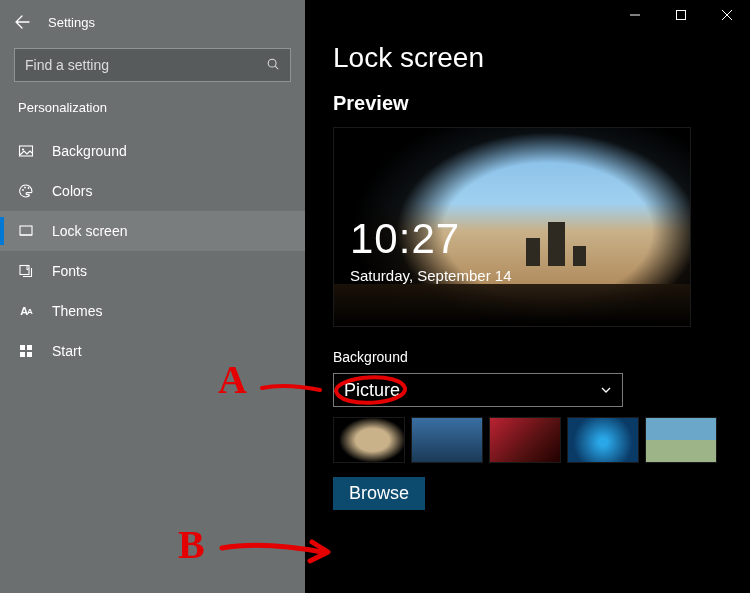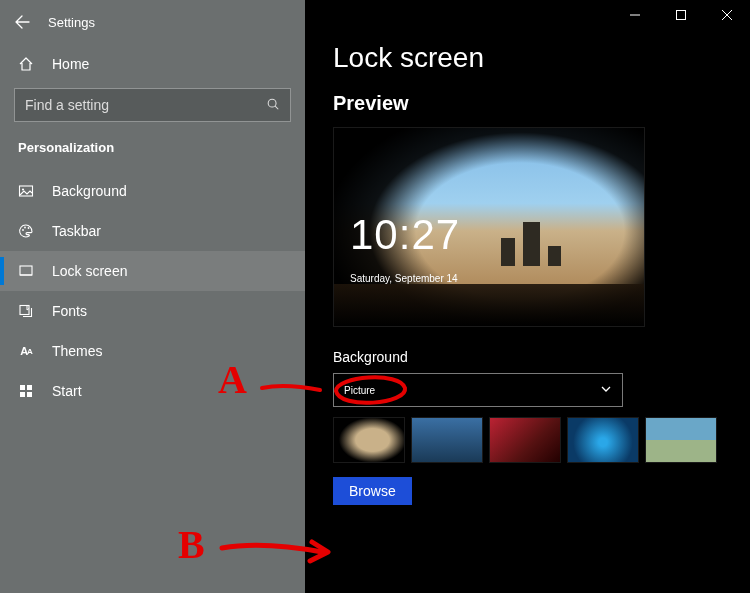--- a/index.html
+++ b/index.html
@@ -34,21 +34,21 @@
     padding: 0 10px 0 10px;
     color: #e6e6e6; font-size: 14px;
   }
   .search input {
     background: transparent; border: none; outline: none;
     color: #fde047; font-size: 14px; width: 90%;
   }
   .search input::placeholder { color: #dcdcdc; }
   .category {
     padding: 6px 18px 10px 18px;
-    font-size: 13px; font-weight: 700;
+    font-size: 13px; font-weight: 400;
   }
   .nav { display: flex; flex-direction: column; margin-top: 6px; }
   .nav-item {
     display: flex; align-items: center; gap: 18px;
     padding: 12px 18px; font-size: 14px;
     cursor: pointer;
     position: relative;
   }
   .nav-item.selected { background: rgba(255,255,255,0.10); }
   .nav-item.selected::before {
@@ -76,21 +76,21 @@
   }
   .page-title {
     font-size: 28px; font-weight: 400;
     padding-top: 42px;
   }
   .section-label {
     font-size: 20px; font-weight: 700;
     margin-top: 18px;
   }
   .preview-box {
-    margin-top: 12px; width: 312px; height: 200px;
+    margin-top: 12px; width: 358px; height: 200px;
     background: #8b5cf6; position: relative; overflow:hidden;
     border: 1px solid #1a1a1a;
   }
   
   .cave {
     position:absolute; inset:0;
     background:
       radial-gradient(ellipse 260px 170px at 60% 52%, rgba(0,0,0,0) 40%, rgba(0,0,0,0.92) 58%, #000 75%),
       linear-gradient(to bottom, #7fb9e6 0%, #9fd0ef 38%, #c9b189 52%, #b08b5c 80%);
   }
@@ -104,45 +104,45 @@
   .rocks span:nth-child(3){height:20px;}
   .sand-ref {
     position:absolute; left:0; right:0; bottom:0; height:42px;
     background: linear-gradient(to bottom, rgba(30,20,10,0.9), rgba(0,0,0,1));
   }
   .clock {
     position:absolute; left:16px; bottom:42px;
     color:#fff;
   }
   .clock .time { font-size: 42px; font-weight: 300; letter-spacing:1px; }
-  .clock .date { font-size: 10px; margin-top:14px; }
+  .clock .date { font-size: 15px; margin-top:4px; }
 
   .form-label { font-size: 14px; margin-top: 22px; }
   .dropdown {
     margin-top: 8px;
     width: 290px; height: 34px;
     border: 1px solid #7a7a7a;
     display:flex; align-items:center; justify-content:space-between;
-    padding: 0 10px; font-size:10px; cursor:pointer;
+    padding: 0 10px; font-size:18px; cursor:pointer;
   }
 
   .thumbs-label { font-size:14px; margin-top:22px; }
   .thumbs { display:flex; gap:6px; margin-top:10px; }
   .thumb { width:72px; height:46px; background:#333; cursor:pointer; border:1px solid #1a1a1a; }
   .thumb.t0 { background: radial-gradient(ellipse 56px 38px at 55% 50%, #c9b189 30%, #000 60%), #000; }
   .thumb.t1 { background: linear-gradient(#3a6fa3,#1a3a57); }
   .thumb.t2 { background: linear-gradient(135deg,#b23,#511 60%,#200);} 
   .thumb.t3 { background: radial-gradient(circle at 50% 55%, #2aa7e8 10%, #0a3a66 70%);} 
   .thumb.t4 { background: linear-gradient(#6aa7c8 50%,#9db488 50%);} 
 
   .browse {
     margin-top: 14px;
     display:inline-flex; align-items:center; justify-content:center;
-    padding: 6px 16px; font-size:14px;
-    background:#1d4ed8; border:none; color:#fff; cursor:pointer;
+    padding: 6px 16px; font-size:18px;
+    background:#0c4a6e; border:none; color:#fff; cursor:pointer;
   }
 
   
   .annot {
     position:absolute; inset:0; pointer-events:none;
   }
   .annot svg { position:absolute; overflow:visible; }
 </style>
 </head>
 <body>
@@ -150,28 +150,20 @@
 <aside class="sidebar">
   <div class="sidebar-header">
     <span class="back">
       <svg width="16" height="16" viewBox="0 0 16 16">
         <path d="M8 2 L2 8 L8 14 M2 8 H15" stroke="#fff" stroke-width="1.3" fill="none" stroke-linecap="round" stroke-linejoin="round"></path>
       </svg>
     </span>
     <span class="title">Settings</span>
   </div>
 
-  <div class="home-row">
-    <span class="nav-icon">
-      <svg width="16" height="16" viewBox="0 0 16 16">
-          <path d="M2 8 L8 2 L14 8 M4 7 V14 H12 V7" stroke="#fff" stroke-width="1.2" fill="none" stroke-linejoin="round"></path>
-        </svg>
-    </span>
-    <span>Home</span>
-  </div>
 
   <div class="search-wrap">
     <div class="search">
       <input type="text" placeholder="Find a setting" style="">
       <span>
         <svg width="14" height="14" viewBox="0 0 16 16">
             <circle cx="7" cy="7" r="4.5" stroke="#ddd" stroke-width="1.2" fill="none"></circle>
             <line x1="10.5" y1="10.5" x2="14" y2="14" stroke="#ddd" stroke-width="1.2"></line>
           </svg>
       </span>
@@ -194,21 +186,21 @@
 
     <div class="nav-item">
       <span class="nav-icon">
         <svg width="16" height="16" viewBox="0 0 16 16">
             <path d="M8 2a6 6 0 1 0 3 11c.7-.4.3-1.4-.5-1.4H9a1 1 0 0 1 0-2h4c.8 0 1.3-.9.8-1.6A6 6 0 0 0 8 2Z" stroke="#fff" stroke-width="1.1" fill="none"></path>
             <circle cx="5" cy="7" r=".9" fill="#fff"></circle>
             <circle cx="7" cy="4.5" r=".9" fill="#fff"></circle>
             <circle cx="10.5" cy="5" r=".9" fill="#fff"></circle>
           </svg>
       </span>
-      <span>Taskbar</span>
+      <span>Colors</span>
     </div>
 
     <div class="nav-item selected">
       <span class="nav-icon">
         <svg width="16" height="16" viewBox="0 0 16 16">
             <rect x="2" y="3" width="12" height="9" stroke="#fff" stroke-width="1.1" fill="none"></rect>
             <line x1="2" y1="12" x2="14" y2="12" stroke="#fff" stroke-width="1.1"></line>
           </svg>
       </span>
       <span>Lock screen</span>

